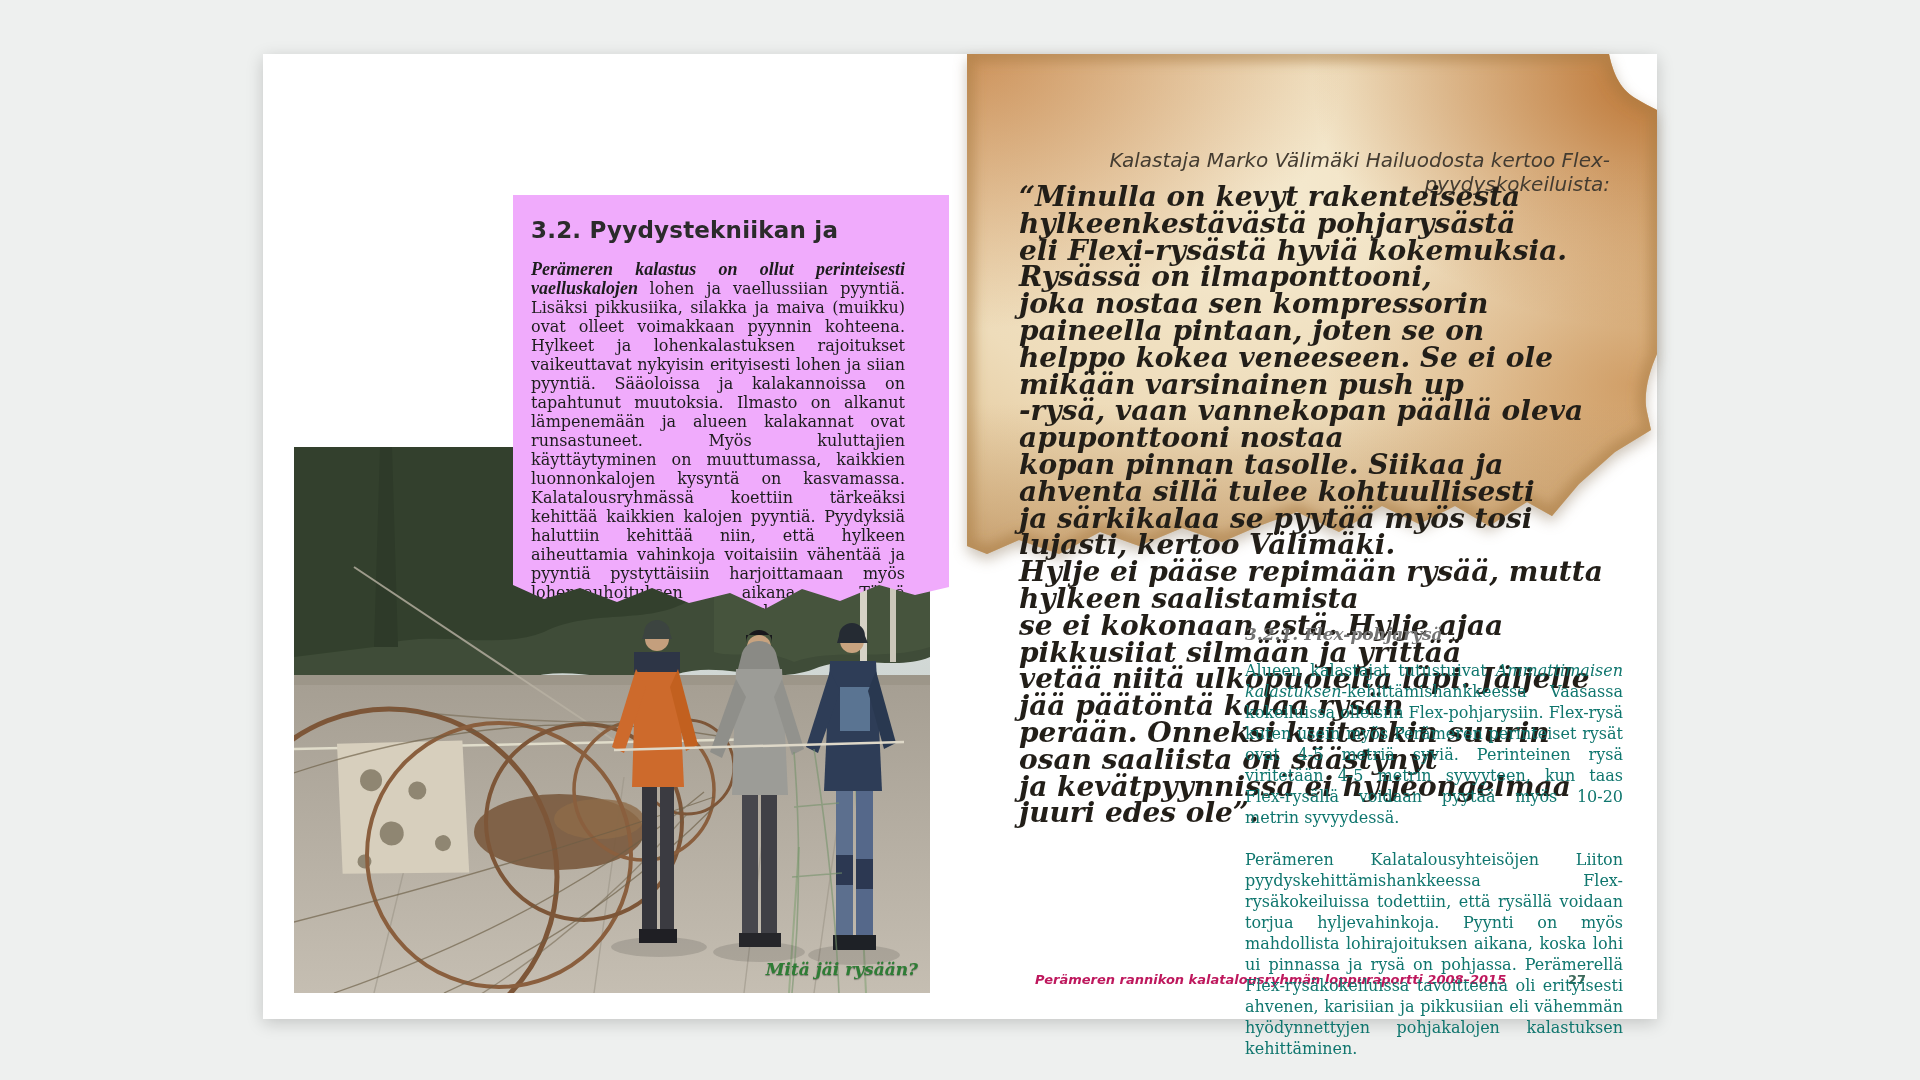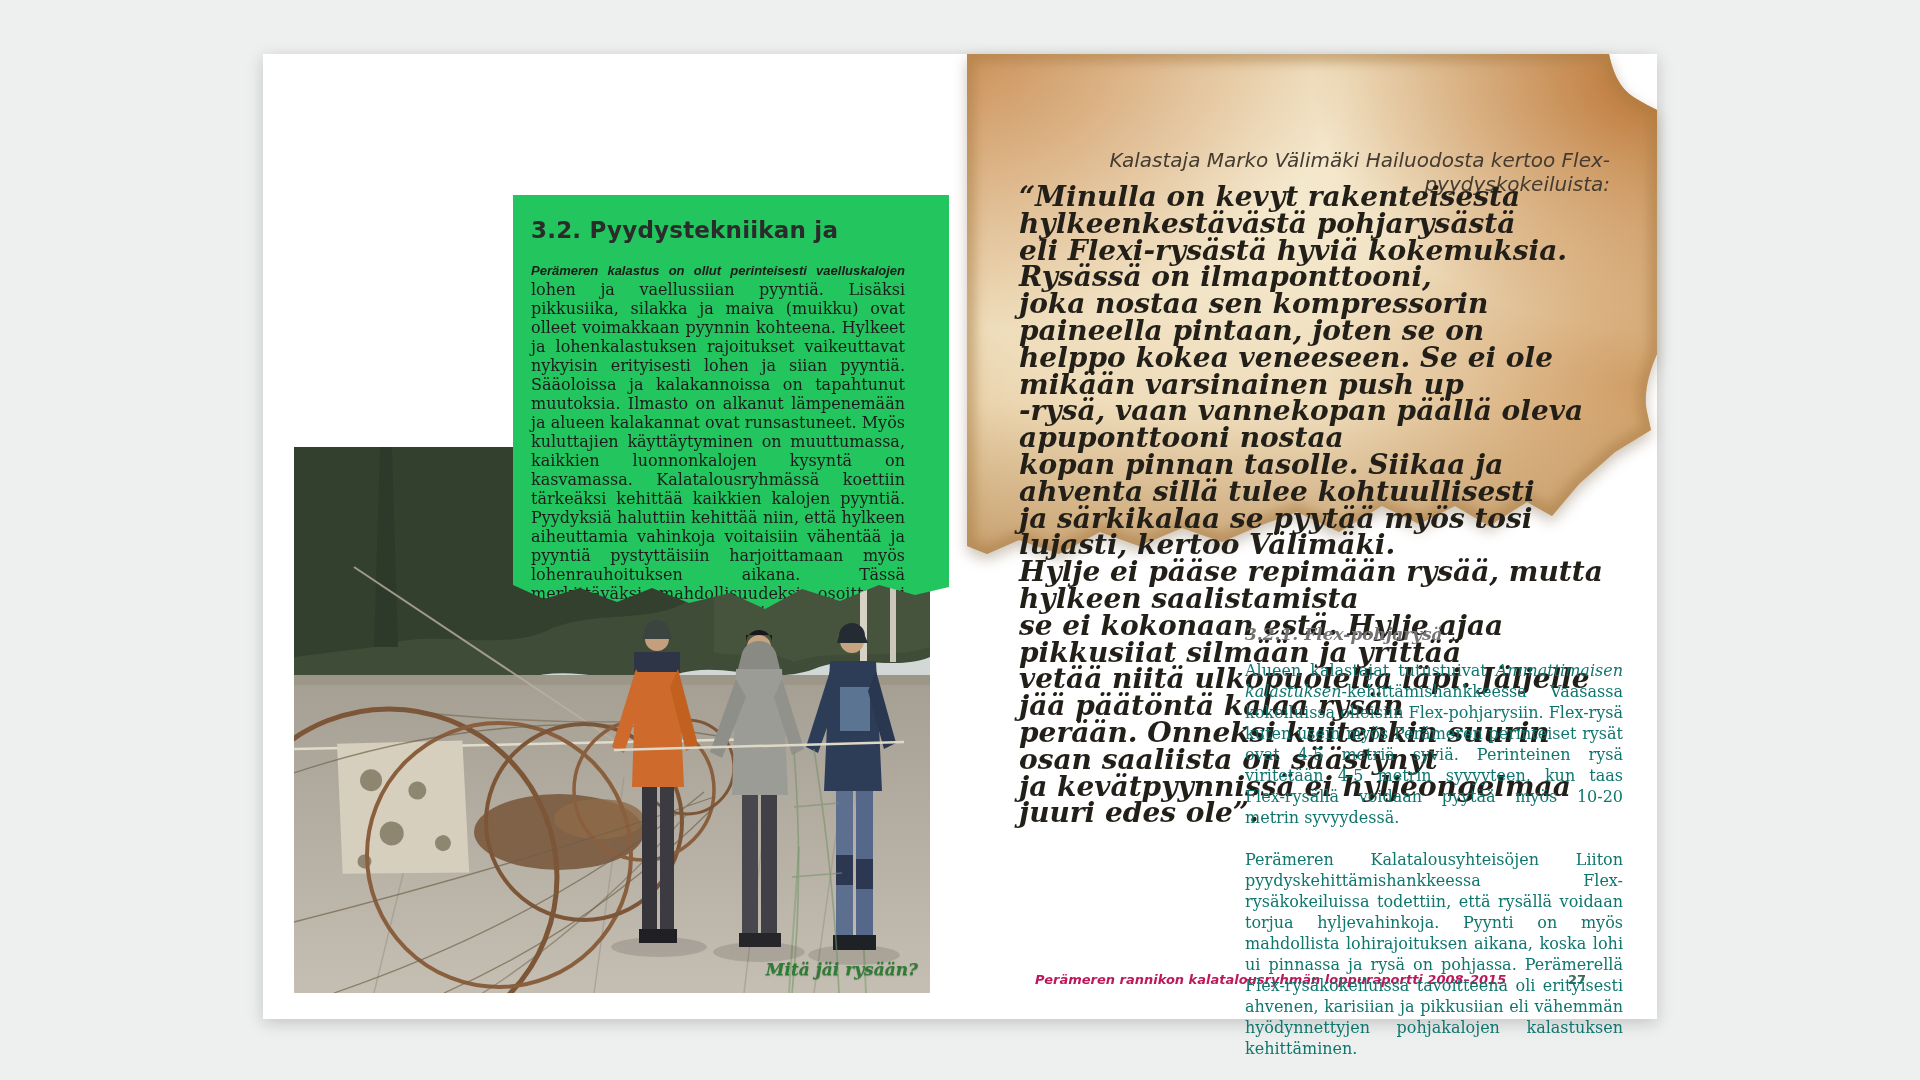--- a/index.html
+++ b/index.html
@@ -25,40 +25,40 @@
   }
   .photo svg{display:block;}
   .photo-caption{
     position:absolute;right:12px;bottom:14px;
     font-family:"DejaVu Serif",serif;
     font-style:italic;font-weight:bold;font-size:17px;
     color:#2e7d35;text-shadow:0 1px 1px rgba(0,0,0,.35);
   }
   .sheet{
     position:absolute;left:250px;top:141px;width:436px;height:430px;
-    background:#22c55e;
+    background:#f0abfc;
     clip-path:polygon(0px 0px,436px 0px,436px 392px,402px 400px,366px 390px,327px 406px,289px 394px,252px 414px,217px 398px,176px 408px,139px 393px,104px 407px,67px 393px,31px 404px,0px 390px);
     filter:drop-shadow(-4px 5px 5px rgba(40,40,40,.35));
     z-index:3;
   }
   .sec-title{
     margin:22px 20px 0 18px;
     font-size:23px;line-height:27px;font-weight:bold;color:#2b2b2b;
     letter-spacing:.2px;
   }
   .sec-title .indent{display:block;margin-left:43px;}
   .sec-body{
     margin:16px 44px 0 18px;
     text-align:justify;
     font-family:"DejaVu Serif",serif;
     font-size:16px;line-height:19px;color:#1d1d1d;
   }
   .sec-body .lead{
-    font-family:Liberation Sans, sans-serif;
-    font-weight:bold;font-style:italic;font-size:13px;
+    font-family:Liberation Serif, serif;
+    font-weight:bold;font-style:italic;font-size:18px;
   }
 
   
   .parchment-wrap{position:absolute;left:0;top:0;filter:drop-shadow(0 6px 7px rgba(120,98,66,.38));}
   .quote-intro{
     position:absolute;left:68px;top:94px;width:575px;
     font-style:italic;font-size:20px;color:#443c31;
     z-index:2;
     text-align:right;
   }

